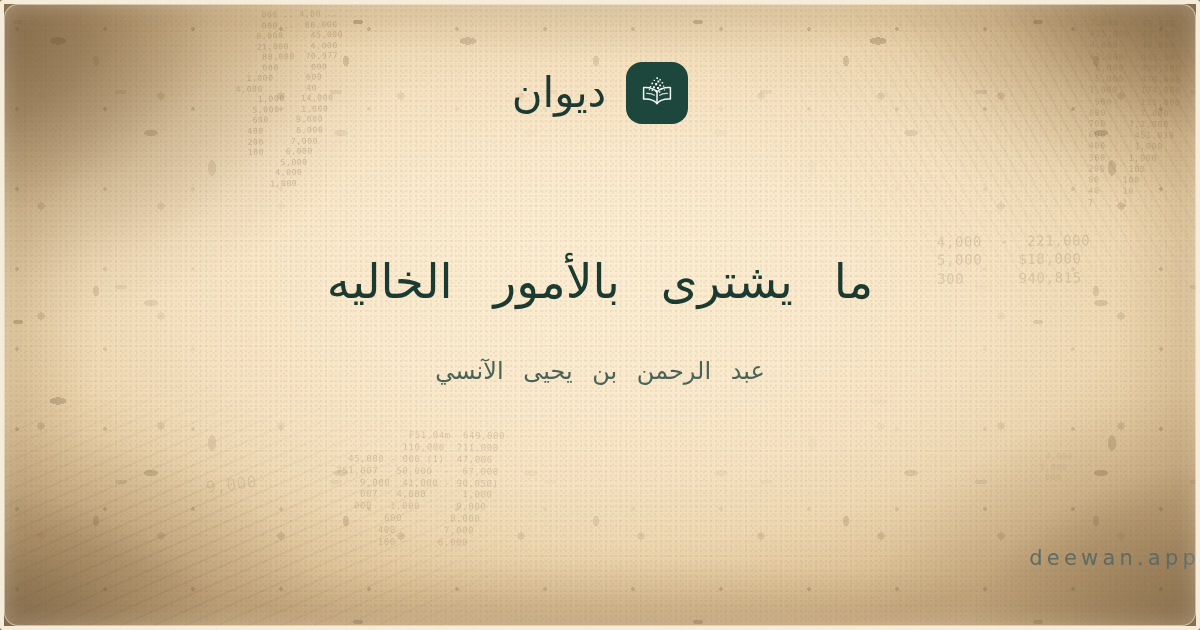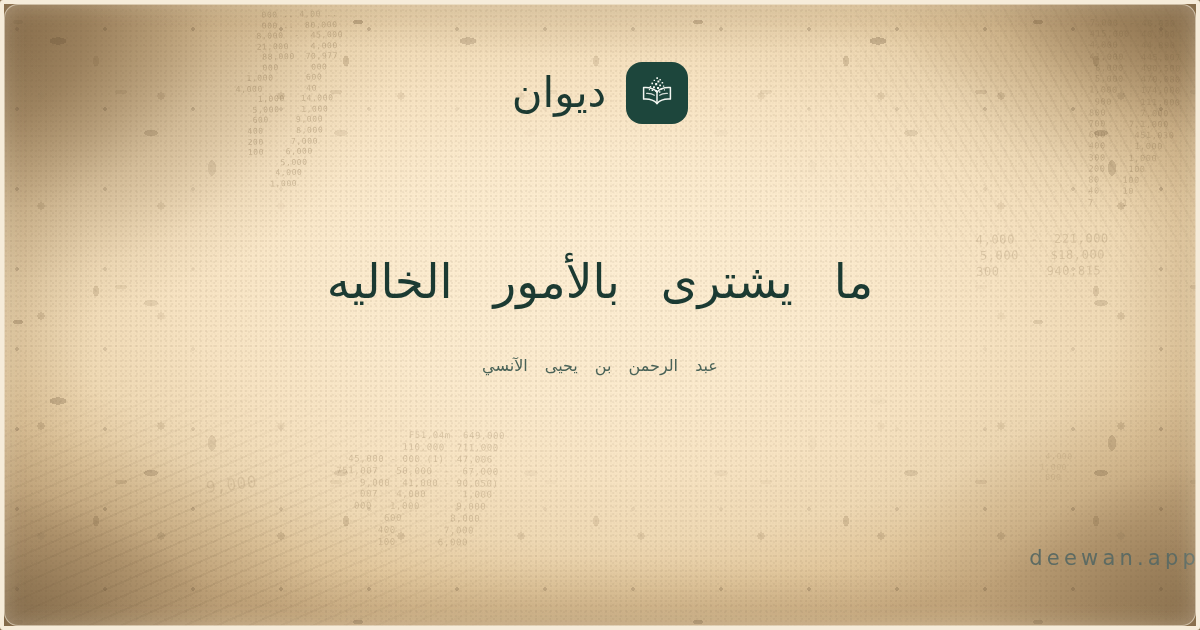--- a/index.html
+++ b/index.html
@@ -139,23 +139,23 @@
     opacity: 0.82;
   }
   .ledger.tr {
     top: 18px; right: 14px;
     font-size: 8.5px;
     text-align: right;
     transform: rotate(0.6deg);
     opacity: 0.70;
   }
   .ledger.mr {
-    top: 232px; right: 83px;
-    font-size: 12px;
-    text-align: center;
+    top: 232px; right: 100px;
+    font-size: 14px;
+    text-align: left;
     transform: rotate(-0.6deg);
     opacity: 0.52;
   }
   .ledger.bc {
     top: 430px; left: 336px;
     font-size: 9px;
     transform: rotate(0.5deg);
     opacity: 0.62;
   }
   .ledger.bl {
@@ -247,21 +247,21 @@
     text-align: center;
     word-spacing: 26px;
     max-width: 1000px;
     margin: 0;
     font-weight: 400;
     direction: rtl;
   }
 
   .poet-name {
     margin-top: 44px;
-    font-size: 16px;
+    font-size: 24px;
     line-height: 1.3;
     color: #4a6358;
     text-align: center;
     word-spacing: 12px;
     direction: rtl;
     font-weight: 400;
   }
 
   .site-url {
     position: absolute;

